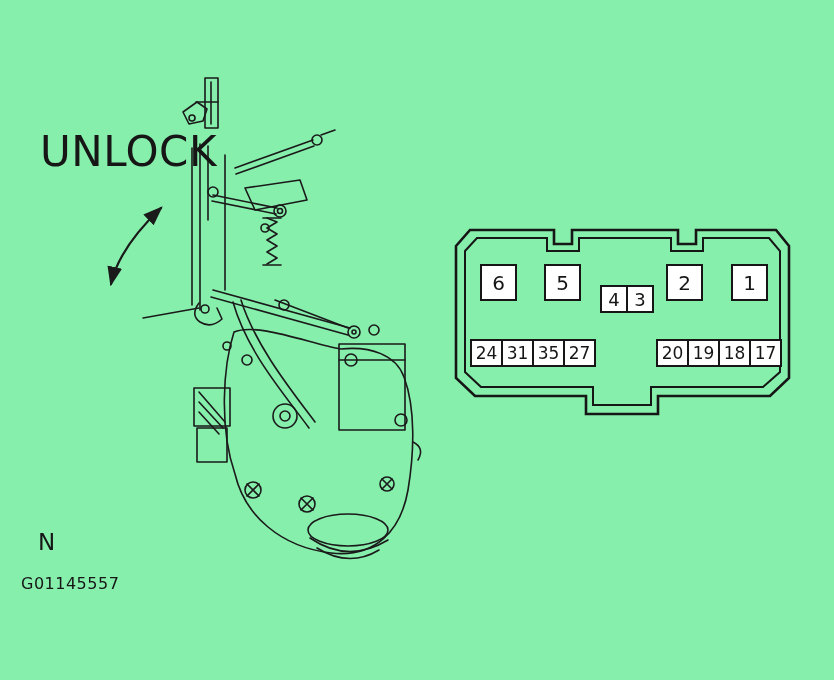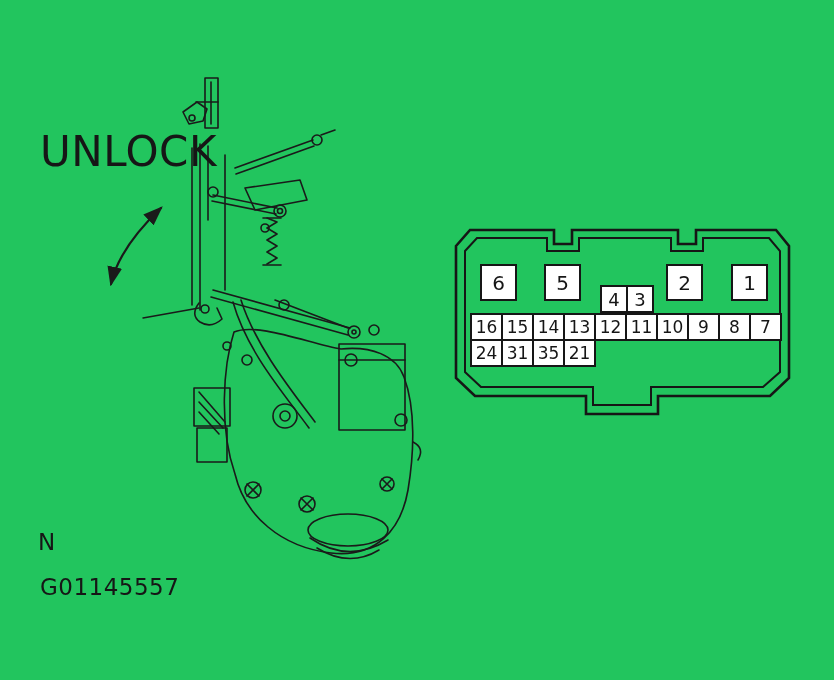--- a/index.html
+++ b/index.html
@@ -2,27 +2,27 @@
 <html><head>
 <meta charset="utf-8">
 <style>
   * { margin:0; padding:0; box-sizing:border-box; }
   html,body { background:#fff; }
   body {
     width:834px; height:680px;
     font-family:"DejaVu Sans","Liberation Sans",sans-serif;
     color:#161616;
   }
-  .canvas { position:relative; width:834px; height:680px; background:#22c55e; overflow:hidden; }
+  .canvas { position:relative; width:834px; height:680px; background:#86efac; overflow:hidden; }
 
   .lbl { position:absolute; color:#161616; white-space:nowrap; }
   .unlock { left:40px; top:127px; font-size:42px; letter-spacing:0.5px; }
   .lock   { left:38px; top:299px; font-size:42px; letter-spacing:0.5px; }
   .note   { left:38px; top:529px; font-size:23px; }
-  .figid  { left:40px; top:574px; font-size:23px; letter-spacing:0.5px; }
+  .figid  { left:21px; top:574px; font-size:16px; letter-spacing:0.5px; }
 
   .mech { position:absolute; left:95px; top:60px; width:355px; height:510px; }
 
   .connector { position:absolute; left:450px; top:220px; width:345px; height:215px; }
   .connector .outline { position:absolute; left:0; top:0; }
 
   .pin {
     position:absolute; border:2px solid #161616; background:#fff;
     display:flex; align-items:center; justify-content:center;
     font-size:20px; color:#161616;
@@ -140,35 +140,29 @@
     </svg>
 
     <div class="pin lg pin6">6</div>
     <div class="pin lg pin5">5</div>
     <div class="pin lg pin2">2</div>
     <div class="pin lg pin1">1</div>
 
     <div class="pin sm pin4">4</div>
     <div class="pin sm pin3">3</div>
 
-    <div class="cellrow row1">
-      <div class="cell">16</div>
-      <div class="cell">15</div>
-      <div class="cell">14</div>
-      <div class="cell">13</div>
-      <div class="cell">12</div>
-      <div class="cell">11</div>
-      <div class="cell">10</div>
-      <div class="cell">9</div>
-      <div class="cell">8</div>
-      <div class="cell">7</div>
-    </div>
 
     <div class="cellrow row2l">
       <div class="cell">24</div>
       <div class="cell">31</div>
       <div class="cell">35</div>
-      <div class="cell">21</div>
+      <div class="cell">27</div>
     </div>
 
+    <div class="cellrow row2r">
+      <div class="cell">20</div>
+      <div class="cell">19</div>
+      <div class="cell">18</div>
+      <div class="cell">17</div>
+    </div>
   </div>
 
 </div>
 
 </body></html>

